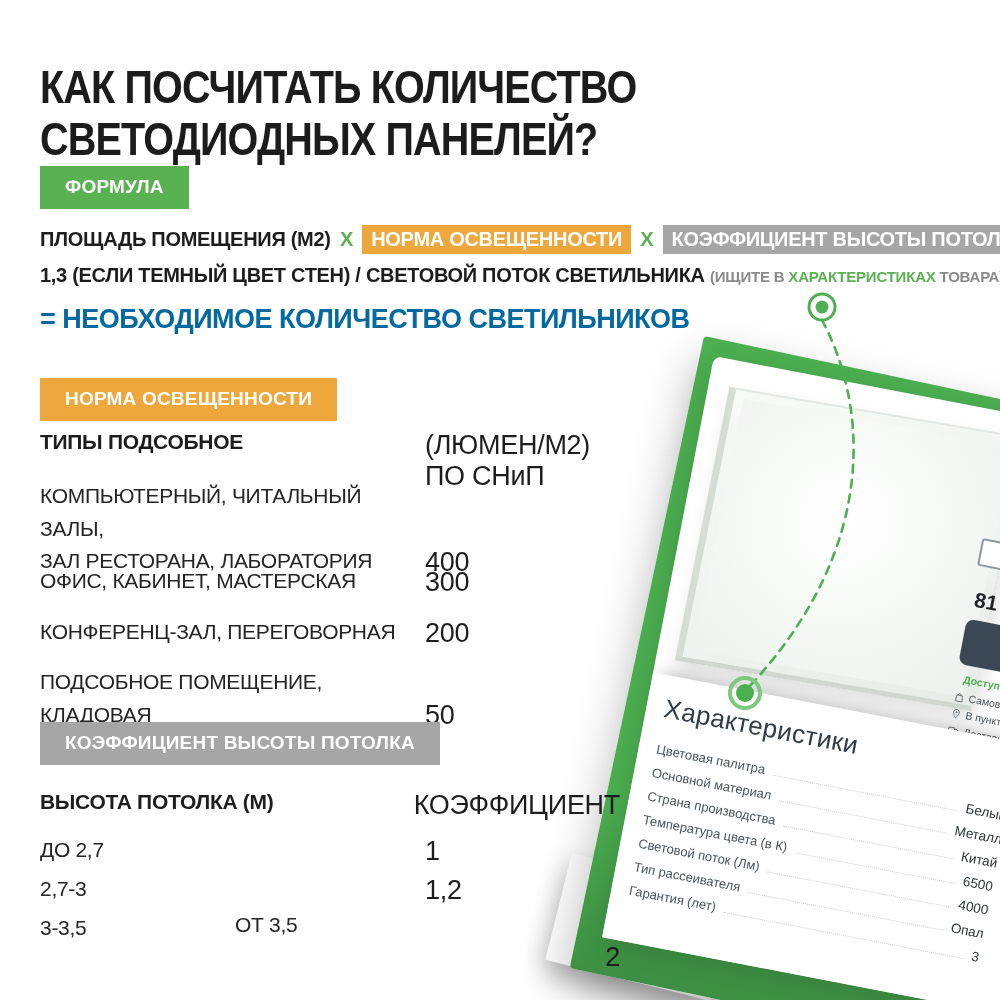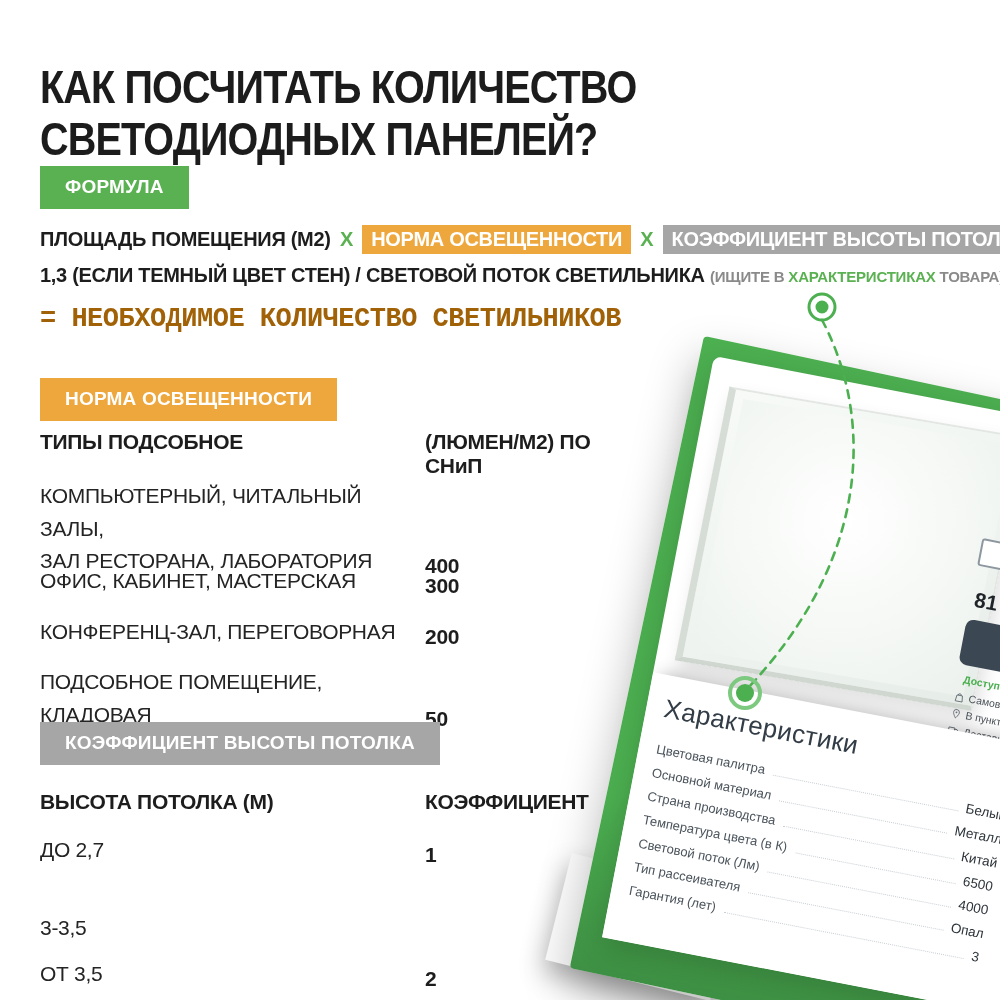--- a/index.html
+++ b/index.html
@@ -14,26 +14,26 @@
   .badge-green{background:#5ab151;margin-top:8px;}
   .badge-orange{background:#eea73c;}
   .badge-gray{background:#a6a6a6;}
   .f-line{white-space:nowrap;font-size:20px;font-weight:700;letter-spacing:-.3px;}
   .f-x{color:#5ab151;font-weight:700;padding:0 4px;}
   .f-hl{color:#fff;padding:3px 9px 4px;}
   .f-hl.orange{background:#eea73c;}
   .f-hl.gray{background:#a6a6a6;}
   .f-note{font-size:15px;font-weight:700;color:#8a8a8a;letter-spacing:-.2px;}
   .f-note .green{color:#5ab151;}
-  .f-result{font-size:27px;font-weight:800;color:#a16207;letter-spacing:-.5px;white-space:nowrap;font-family:Liberation Mono, monospace;}
+  .f-result{font-size:27px;font-weight:800;color:#0369a1;letter-spacing:-.5px;white-space:nowrap;}
   .grid-row{position:absolute;left:40px;width:580px;display:flex;align-items:flex-end;}
   .grid-row.head{align-items:flex-start;font-weight:700;}
   .c1{width:385px;font-size:21px;letter-spacing:-.3px;}
   .c1.reg{font-weight:400;color:#242424;white-space:pre-line;line-height:1.55;}
-  .c2{flex:1;font-size:21px;font-weight:700;letter-spacing:-.3px;}
+  .c2{flex:1;font-size:27px;font-weight:400;letter-spacing:-.3px;}
   
   .curl{left:556px;top:872px;width:170px;height:110px;background:#fdfdfd;transform:rotate(14deg);
         box-shadow:0 12px 26px rgba(0,0,0,.30);}
   .green-sheet{left:704px;top:336px;width:470px;height:646px;transform:rotate(12deg);transform-origin:0 0;
         background:linear-gradient(180deg,#4caf50 0%,#4caf50 72%,#3e9144 100%);
         box-shadow:0 20px 45px rgba(0,0,0,.25);border-radius:4px;}
   .card{left:714px;top:356px;width:470px;height:592px;transform:rotate(10.9deg);transform-origin:0 0;
         background:#fff;border-radius:8px 0 0 0;box-shadow:0 10px 30px rgba(0,0,0,.16);overflow:hidden;}
   .panel-photo{position:absolute;left:20px;top:24px;width:292px;height:272px;
         transform:rotate(-1.2deg) skewX(-1.6deg);
@@ -211,24 +211,28 @@
   </div>
 
   <div class="grid-row head z-text" style="top:790px;">
     <span class="c1">ВЫСОТА ПОТОЛКА (М)</span>
     <span class="c2">КОЭФФИЦИЕНТ</span>
   </div>
   <div class="grid-row z-text" style="top:834px;">
     <span class="c1 reg">ДО 2,7</span>
     <span class="c2">1</span>
   </div>
+  <div class="grid-row z-text" style="top:873px;">
+    <span class="c1 reg">2,7-3</span>
+    <span class="c2">1,2</span>
+  </div>
   <div class="grid-row z-text" style="top:912px;">
     <span class="c1 reg">3-3,5</span>
   </div>
-  <div class="grid-row z-text" style="top:958px;">
+  <div class="grid-row z-text" style="top:909px;flex-direction:column;">
     <span class="c1 reg">ОТ 3,5</span>
     <span class="c2">2</span>
   </div>
 
   <svg class="overlay" width="1000" height="1000" viewBox="0 0 1000 1000">
     <path d="M 822 320 C 866 402, 882 545, 748 688" fill="none" stroke="#4caf50" stroke-width="2.6" stroke-dasharray="8 7" stroke-linecap="round"></path>
     <g>
       <circle cx="822" cy="307" r="13" fill="none" stroke="#4caf50" stroke-width="3"></circle>
       <circle cx="822" cy="307" r="6.5" fill="#4caf50"></circle>
     </g>

